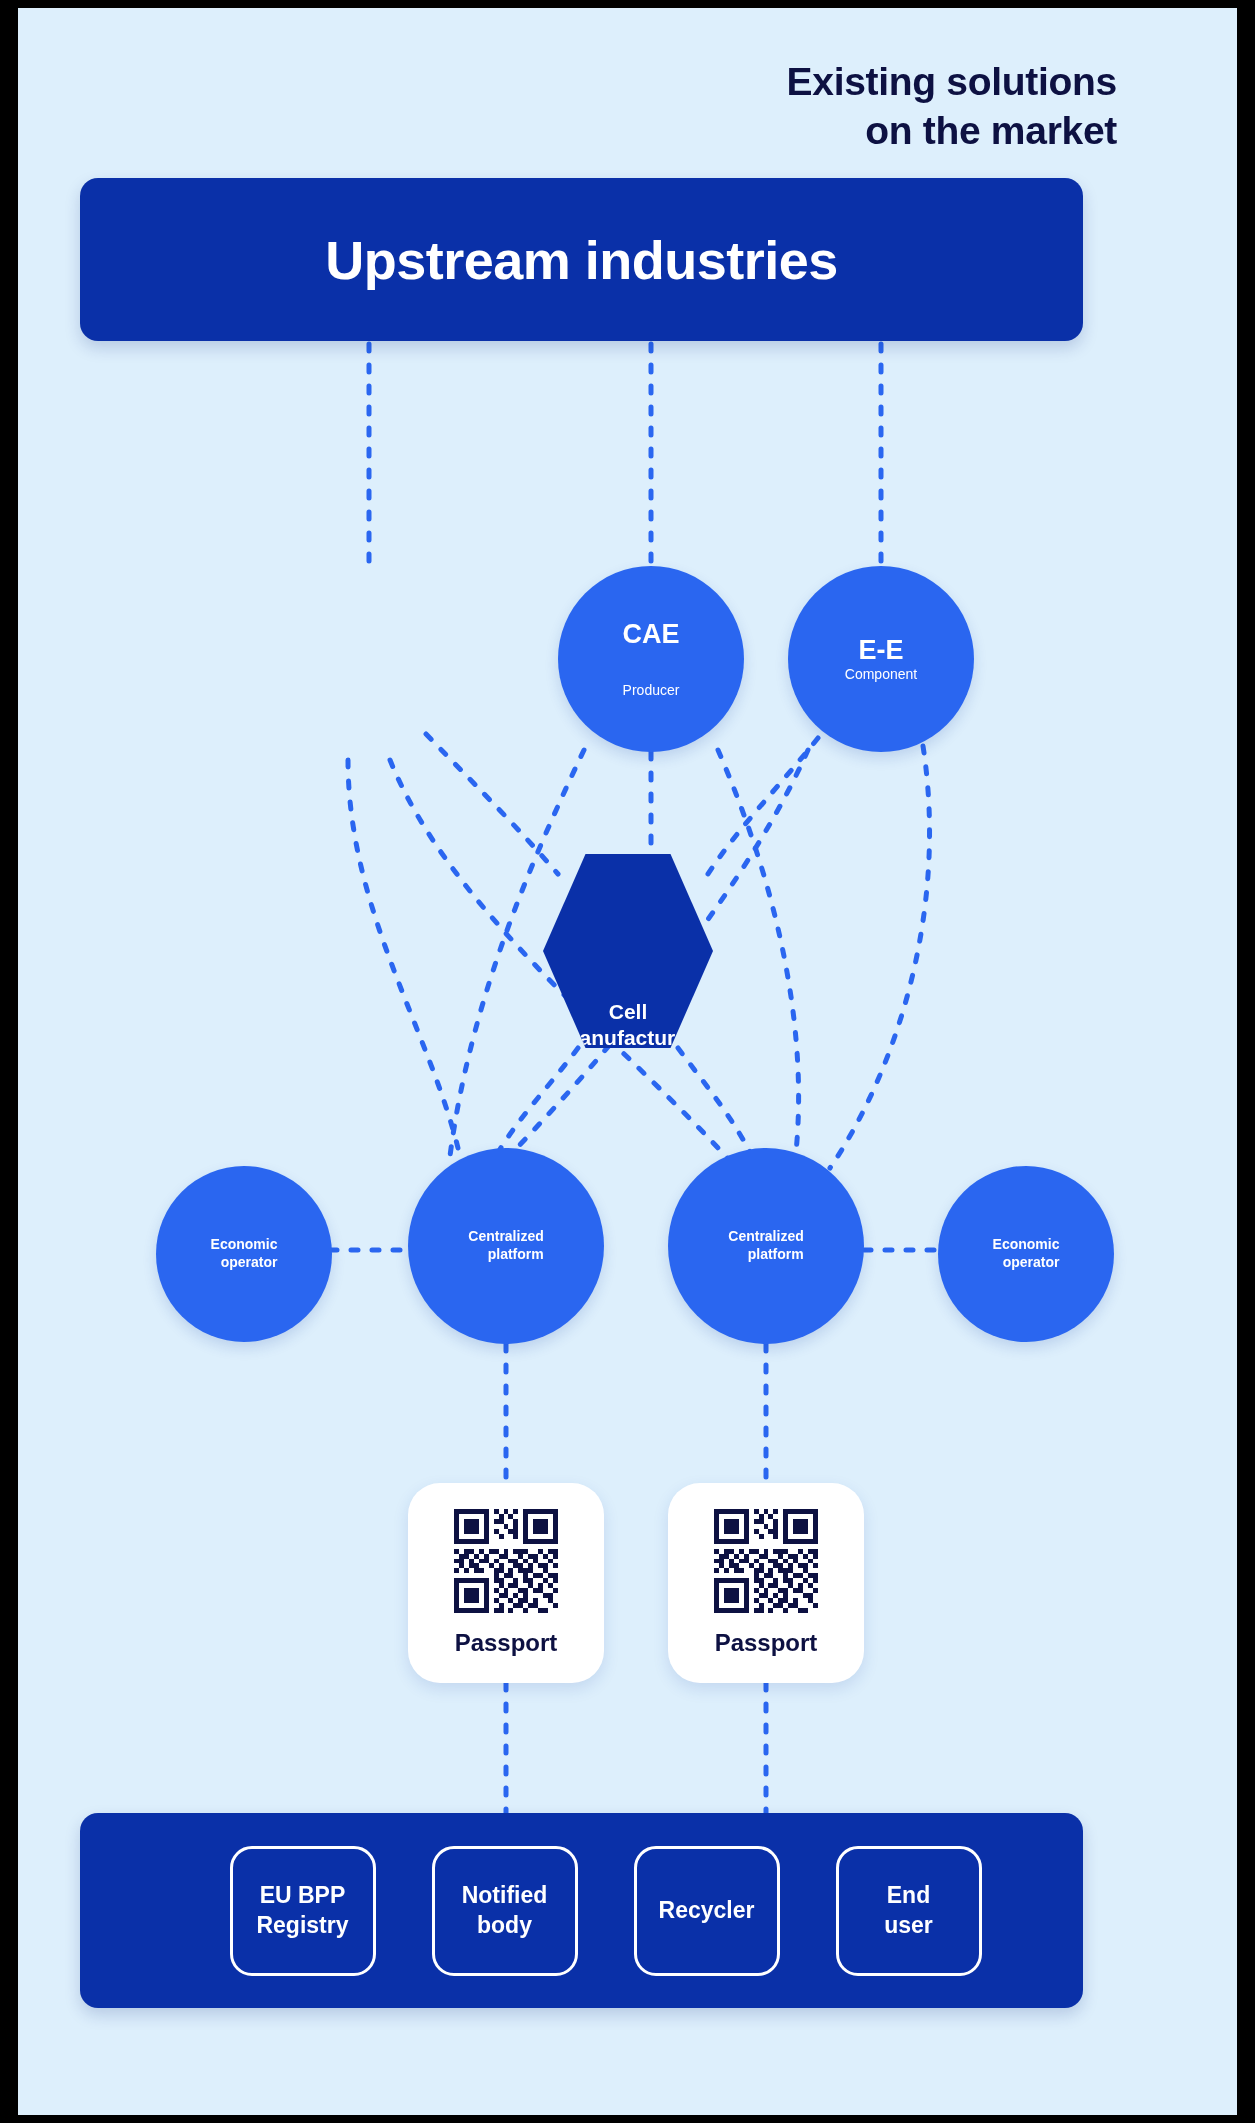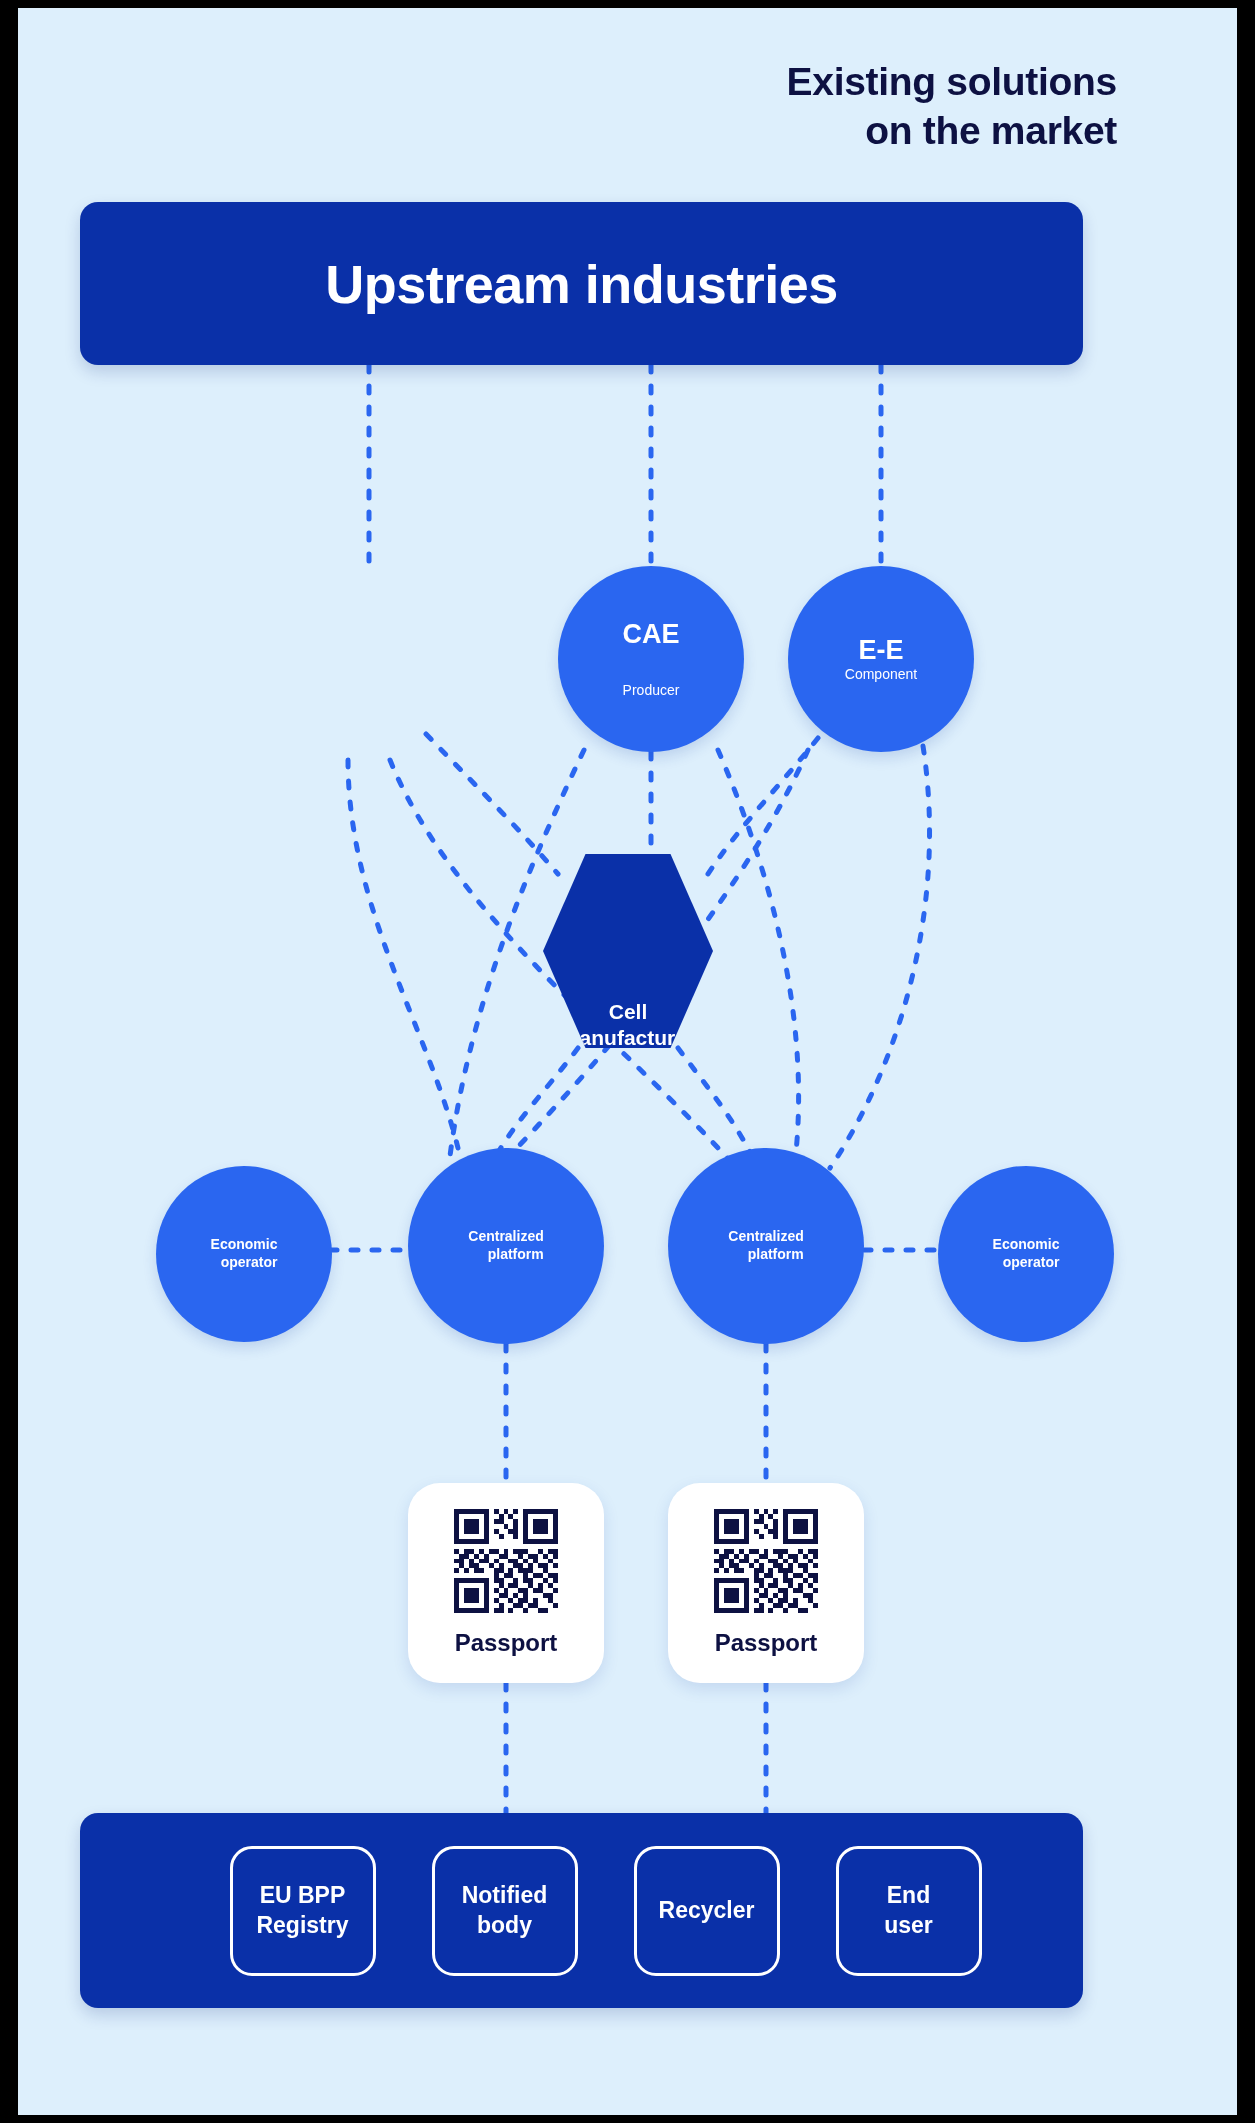--- a/index.html
+++ b/index.html
@@ -70,21 +70,20 @@
     box-shadow: 0 7px 16px rgba(11,40,120,0.18);
   }
   #banner-top {
     left: 62px;
     top: 170px;
     width: 1003px;
     height: 163px;
     display: flex;
     align-items: center;
     justify-content: center;
-    margin-top: 24px;
   }
   #banner-top .banner-label {
     color: #ffffff;
     font-size: 54px;
     font-weight: bold;
     letter-spacing: -0.5px;
   }
   #banner-bottom {
     left: 62px;
     top: 1805px;

